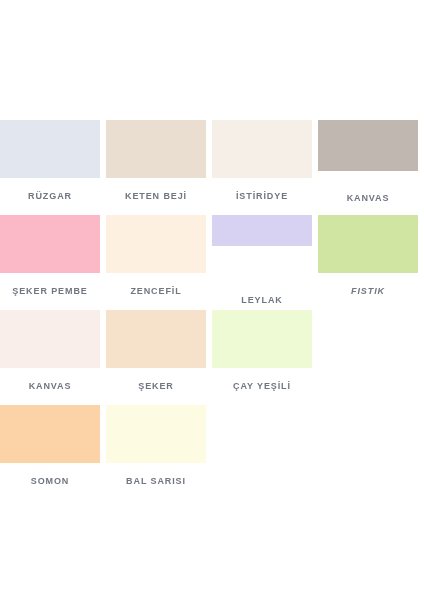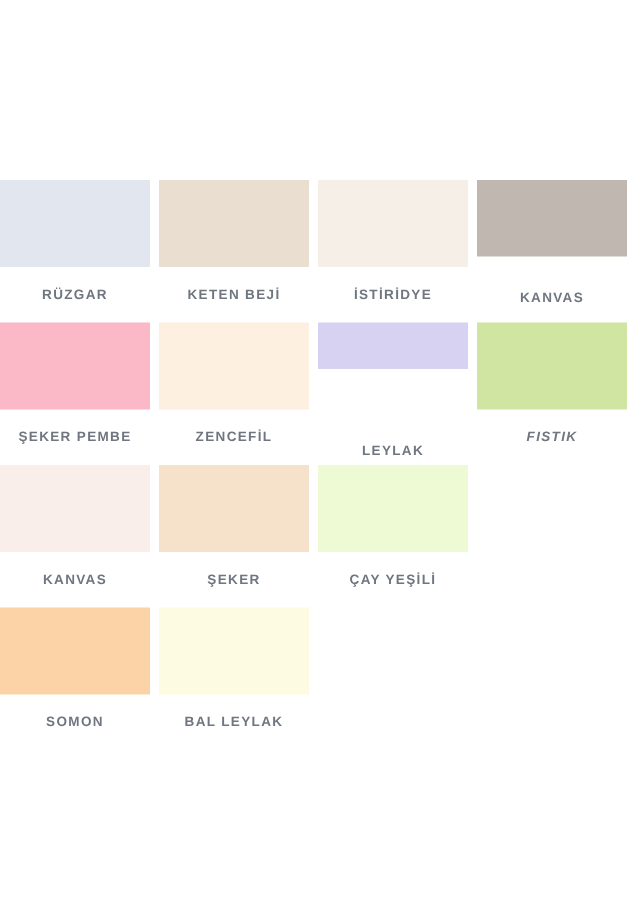--- a/index.html
+++ b/index.html
@@ -111,18 +111,18 @@
         <div class="swatch-label" style="color: rgb(111, 118, 128);">ÇAY YEŞİLİ</div>
       </div>
     </div>
     <div class="swatch-row">
       <div class="swatch-cell">
         <div class="swatch-chip" title="#fcd3a6" style="background: rgb(252, 211, 166);"></div>
         <div class="swatch-label" style="color: rgb(111, 118, 128); text-align: right;">SOMON</div>
       </div>
       <div class="swatch-cell">
         <div class="swatch-chip" title="#fdfbe2" style="background: rgb(253, 251, 226);"></div>
-        <div class="swatch-label" style="color: rgb(111, 118, 128);">BAL LEYLAK</div>
+        <div class="swatch-label" style="color: rgb(111, 118, 128);">BAL SARISI</div>
       </div>
       <div class="swatch-cell empty"></div>
       <div class="swatch-cell empty"></div>
     </div>
   </div>
 
 </body></html>

